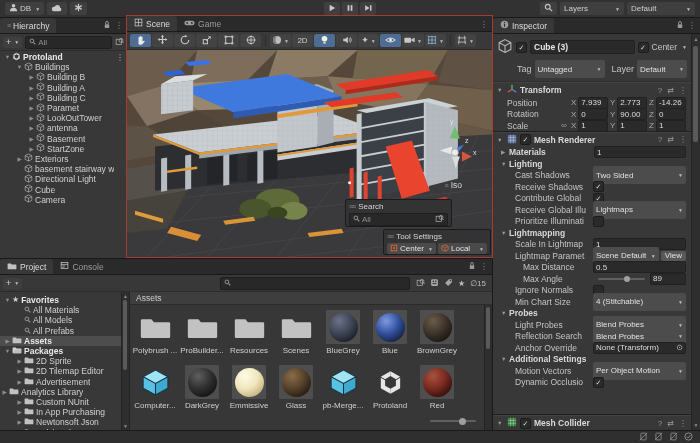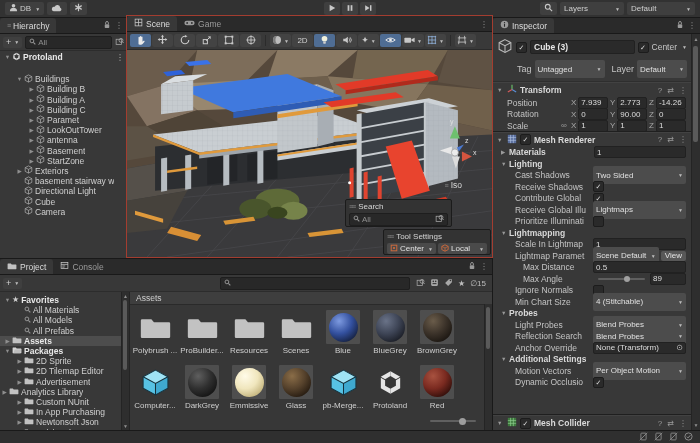--- a/index.html
+++ b/index.html
@@ -231,21 +231,21 @@
               <g fill="#d8d8d8">
                 <path d="M6 1 L10.3 3.4 L8.4 4.5 L6 3.1 Z"></path>
                 <path d="M6 1 L1.7 3.4 L3.6 4.5 L6 3.1 Z"></path>
                 <path d="M1.7 3.9 V8.6 L6 11 V8.8 L3.6 7.4 V5 Z"></path>
                 <path d="M10.3 3.9 V8.6 L6 11 V8.8 L8.4 7.4 V5 Z"></path>
               </g>
             </svg></span>
           <span class="hlabel">Protoland</span>
           <span class="rowkebab">⋮</span>
         </div>
-        <div class="hrow" style="padding-left: 15px; margin-top: 12px;">
+        <div class="hrow" style="padding-left: 15px;">
           <span class="arr">▼</span>
           <span><svg width="9" height="9" viewBox="0 0 12 12">
               <g stroke="#b8b8b8" stroke-width="0.9" fill="none">
                 <path d="M6 1.2 L10.4 3.5 V8.5 L6 10.8 L1.6 8.5 V3.5 Z"></path>
                 <path d="M1.6 3.5 L6 5.8 L10.4 3.5 M6 5.8 V10.8"></path>
               </g>
             </svg></span>
           <span class="hlabel">Buildings</span>
         </div>
         <div class="hrow" style="padding-left: 27px;">
@@ -1156,29 +1156,29 @@
             <div class="tile">
               <div class="thumb">
                 <svg width="31" height="25" viewBox="0 0 30 24">
                   <path d="M2 4 h9 l2.5 3 H28 a1.2 1.2 0 0 1 1.2 1.2 V21 a1.2 1.2 0 0 1 -1.2 1.2 H2 A1.2 1.2 0 0 1 0.8 21 V5.2 A1.2 1.2 0 0 1 2 4 Z" fill="#c2c2c2"></path>
                 </svg>
               </div>
               <div class="tlabel">Scenes</div>
             </div>
             <div class="tile">
               <div class="thumb mat">
+                <div class="sphere" style="background:radial-gradient(circle at 35% 28%, #6a7388 0%, #3e4556 45%, #14161d 88%);"></div>
+              </div>
+              <div class="tlabel">BlueGrey</div>
+            </div>
+            <div class="tile">
+              <div class="thumb mat">
                 <div class="sphere" style="background:radial-gradient(circle at 35% 28%, #7d9ae0 0%, #33509e 45%, #10182e 88%);"></div>
               </div>
               <div class="tlabel">Blue</div>
-            </div>
-            <div class="tile">
-              <div class="thumb mat">
-                <div class="sphere" style="background:radial-gradient(circle at 35% 28%, #6a7388 0%, #3e4556 45%, #14161d 88%);"></div>
-              </div>
-              <div class="tlabel">BlueGrey</div>
             </div>
             <div class="tile">
               <div class="thumb mat">
                 <div class="sphere" style="background:radial-gradient(circle at 35% 28%, #6a5c4a 0%, #3c332a 45%, #14100c 88%);"></div>
               </div>
               <div class="tlabel">BrownGrey</div>
             </div>
             <div class="tile">
               <div class="thumb">
                 <svg width="31" height="31" viewBox="0 0 30 30">

